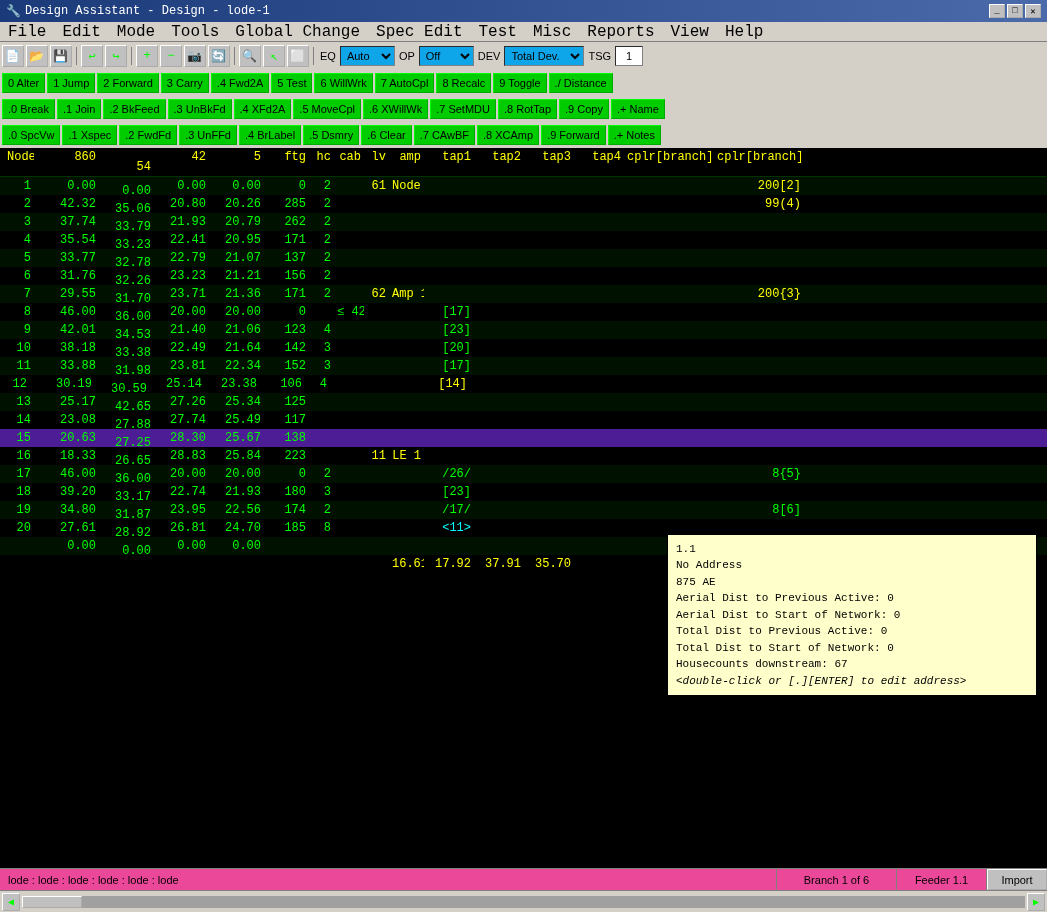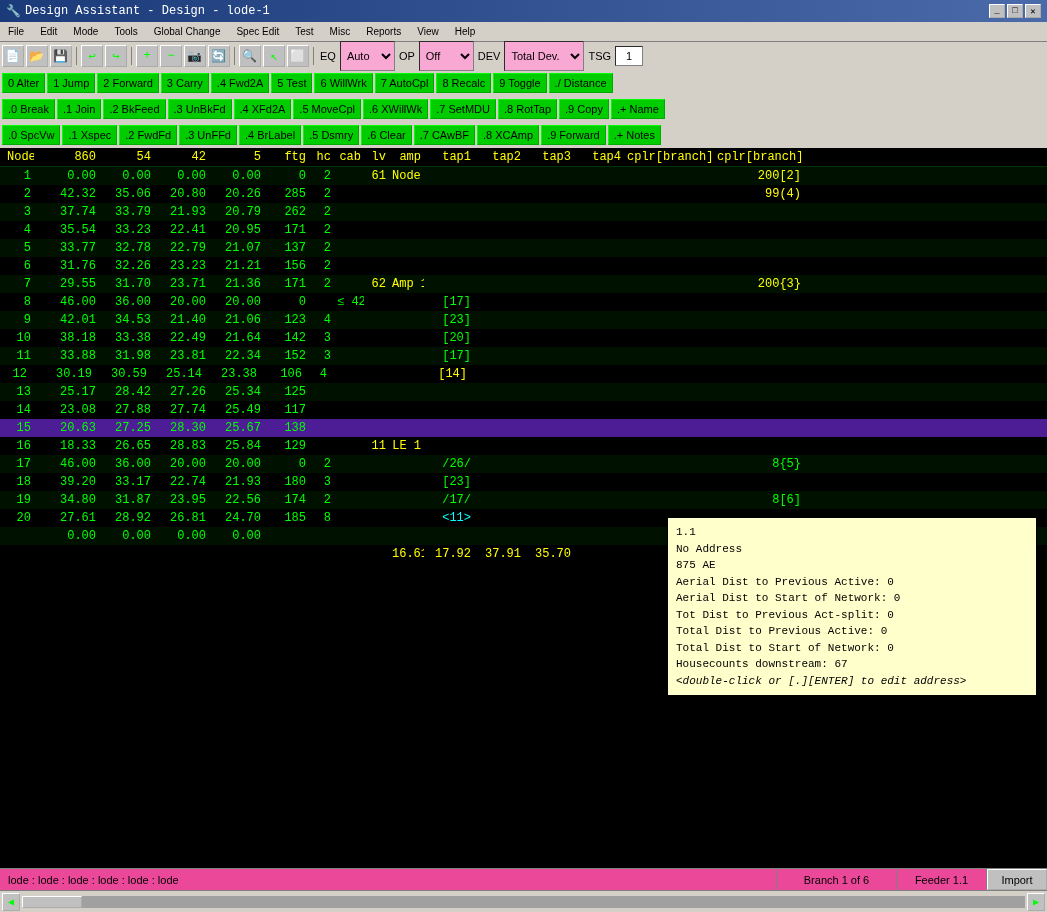--- a/index.html
+++ b/index.html
@@ -27,24 +27,24 @@
     
     #menubar {
       background: #d4d0c8;
       height: 20px;
       display: flex;
       align-items: center;
       border-bottom: 1px solid #808080;
     }
     .menu-item {
       padding: 2px 8px;
-      font-size: 10px;
+      font-size: 16px;
       color: #000;
       cursor: pointer;
-      font-family: Liberation Sans, sans-serif;
+      font-family: Liberation Mono, monospace;
     }
     
     
     .toolbar-row {
       background: #d4d0c8;
       display: flex;
       align-items: center;
       padding: 2px 2px;
       gap: 2px;
       height: 26px;
@@ -58,21 +58,21 @@
       font-family: 'Tahoma', sans-serif;
       cursor: pointer;
       height: 20px;
       white-space: nowrap;
     }
     
     .tb-separator { width: 1px; background: #808080; height: 18px; margin: 0 2px; }
     
     .tb-label { font-size: 11px; font-family: 'Tahoma', sans-serif; color: #000; padding: 0 2px; }
     .tb-select {
-      height: 30px; font-size: 11px; background: #f9a8d4; border: 1px inset #808080; padding: 0 2px;
+      height: 20px; font-size: 11px; background: #0ea5e9; border: 1px inset #808080; padding: 0 2px;
     }
     .tb-input {
       height: 20px; width: 28px; font-size: 11px; background: #fff; border: 1px inset #808080; padding: 0 2px; text-align: center;
     }
     
     
     #main-area {
       background: #000;
       display: flex;
       flex-direction: column;
@@ -111,21 +111,21 @@
       padding: 0 3px;
       white-space: nowrap;
       overflow: hidden;
     }
     .green { color: #00ff00; }
     .yellow { color: yellow; }
     
     
     .c-node { width: 30px; }
     .c-860 { width: 65px; }
-    .c-54 { width: 55px; }
+    .c-54 { width: 55px; margin-top: 10px; }
     .c-42 { width: 55px; }
     .c-5 { width: 55px; }
     .c-ftg { width: 45px; }
     .c-hc { width: 25px; }
     .c-cab { width: 30px; }
     .c-lv { width: 25px; }
     .c-amp { width: 35px; }
     .c-tap1 { width: 50px; }
     .c-tap2 { width: 50px; }
     .c-tap3 { width: 50px; }
@@ -556,21 +556,21 @@
       <span class="cell c-tap2 green"></span>
       <span class="cell c-tap3 green"></span>
       <span class="cell c-tap4 green"></span>
       <span class="cell c-cplr1 green"></span>
       <span class="cell c-cplr2 green"></span>
     </div>
 
     <div class="data-row" style="padding:0 4px; background:#001100;">
       <span class="cell c-node green">13</span>
       <span class="cell c-860 green">25.17</span>
-      <span class="cell c-54 green">28.42</span>
+      <span class="cell c-54 green">42.65</span>
       <span class="cell c-42 green">27.26</span>
       <span class="cell c-5 green">25.34</span>
       <span class="cell c-ftg green">125</span>
       <span class="cell c-hc green"></span>
       <span class="cell c-cab green"></span>
       <span class="cell c-lv green"></span>
       <span class="cell c-amp green"></span>
       <span class="cell c-tap1 green"></span>
       <span class="cell c-tap2 green"></span>
       <span class="cell c-tap3 green"></span>
@@ -616,21 +616,21 @@
       <span class="cell c-cplr1 green"></span>
       <span class="cell c-cplr2 green"></span>
     </div>
 
     <div class="data-row" style="padding:0 4px;">
       <span class="cell c-node green">16</span>
       <span class="cell c-860 green">18.33</span>
       <span class="cell c-54 green">26.65</span>
       <span class="cell c-42 green">28.83</span>
       <span class="cell c-5 green">25.84</span>
-      <span class="cell c-ftg green">129</span>
+      <span class="cell c-ftg green">223</span>
       <span class="cell c-hc green"></span>
       <span class="cell c-cab green"></span>
       <span class="cell c-lv yellow">11</span>
       <span class="cell c-amp yellow">LE 1</span>
       <span class="cell c-tap1 green"></span>
       <span class="cell c-tap2 green"></span>
       <span class="cell c-tap3 green"></span>
       <span class="cell c-tap4 green"></span>
       <span class="cell c-cplr1 green"></span>
       <span class="cell c-cplr2 green"></span>
@@ -751,21 +751,20 @@
     </div>
 
   </div>
 
   <div id="info-panel">
     <div>1.1</div>
     <div>No Address</div>
     <div>875 AE</div>
     <div>Aerial Dist to Previous Active:  0</div>
     <div>Aerial Dist to Start of Network:  0</div>
-    <div>Tot Dist to Previous Act-split:  0</div>
     <div>Total Dist to Previous Active:   0</div>
     <div>Total Dist to Start of Network:  0</div>
     <div>Housecounts downstream:          67</div>
     <div style="font-style:italic;">&lt;double-click or [.][ENTER] to edit address&gt;</div>
   </div>
 
 </div>
 
 <div id="statusbar" style="position:absolute; bottom:22px; left:0; right:0; height:22px; background:#ec4899; border-top:1px solid #808080; display:flex; align-items:center;">
   <div class="status-segment flex1" style="flex:1;">lode : lode : lode : lode : lode : lode</div>

